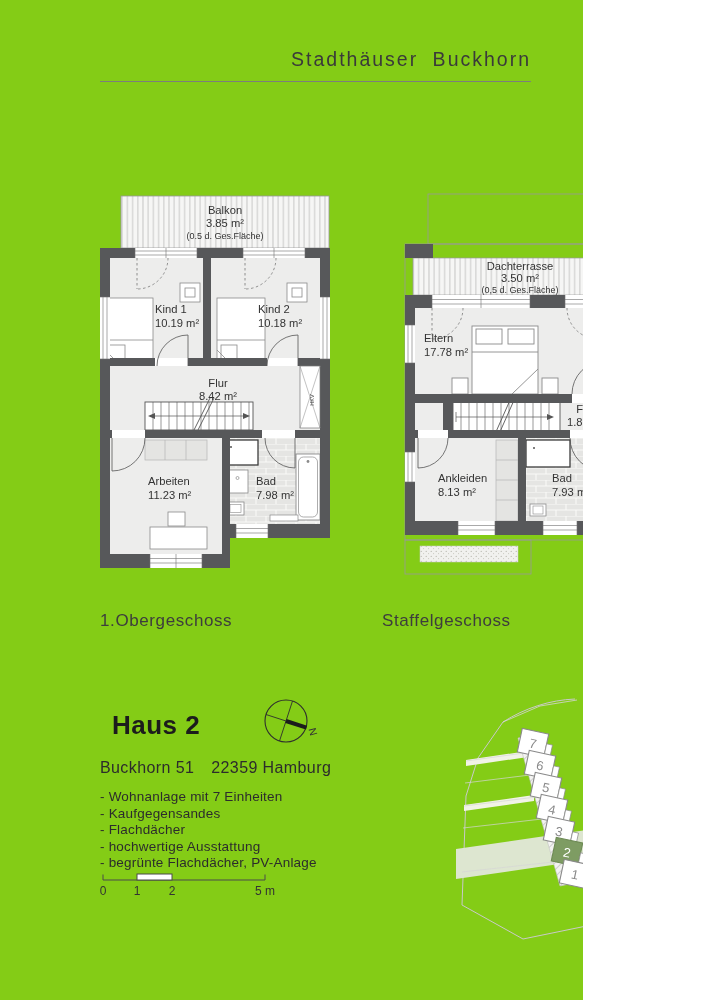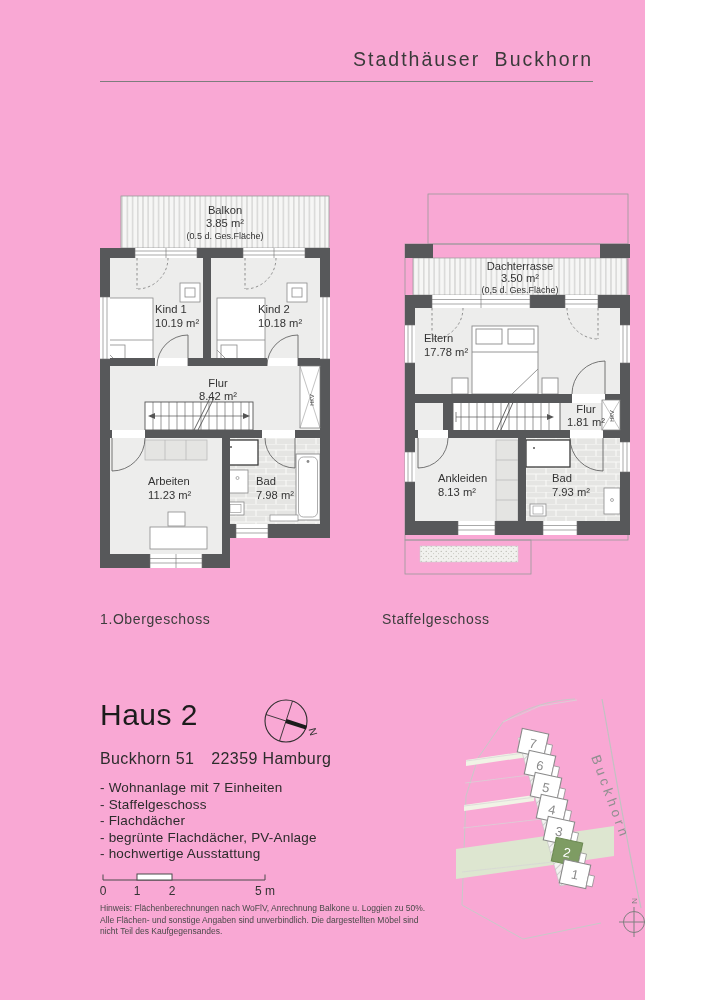--- a/index.html
+++ b/index.html
@@ -1,26 +1,26 @@
 <!DOCTYPE html>
 <html><head>
 <meta charset="utf-8">
 <style>
   html,body{margin:0;padding:0;background:#fff;}
-  .page{position:relative;width:645px;height:1000px;background:#f9a8d4;overflow:hidden;
+  .page{position:relative;width:583px;height:1000px;background:#84cc16;overflow:hidden;
         font-family:"Liberation Sans",sans-serif;color:#2e2e2e;}
   .header-title{position:absolute;top:48px;right:52px;font-size:19.5px;letter-spacing:2px;
         word-spacing:7px;color:#3a3a3a;font-weight:400;}
   .header-rule{position:absolute;top:81px;left:100px;right:52px;height:0;
         border-top:1.2px solid #7d7d7d;}
-  .caption{position:absolute;top:611px;font-size:14px;letter-spacing:.6px;color:#3d3d3d;text-align:center;}
+  .caption{position:absolute;top:611px;font-size:17px;letter-spacing:.6px;color:#3d3d3d;text-align:center;}
   .caption.left{left:100px;} .caption.right{left:382px;}
   .plans-svg{position:absolute;left:95px;top:190px;}
   .info{position:absolute;left:100px;top:698px;width:250px;}
-  .info h1{margin:0;font-size:30px;font-weight:400;color:#1c1c1c;letter-spacing:.5px;}
+  .info h1{margin:12px;font-size:26px;font-weight:700;color:#1c1c1c;letter-spacing:.5px;}
   .address{margin-top:18px;font-size:16px;color:#2c2c2c;letter-spacing:.4px;}
   .address .city{margin-left:17px;}
   .features{margin-top:12px;font-size:13.5px;line-height:16.5px;color:#2c2c2c;letter-spacing:.2px;}
   .compass-main{position:absolute;left:258px;top:694px;}
   .scalebar-svg{position:absolute;left:95px;top:868px;}
   .disclaimer{position:absolute;left:100px;top:903px;width:340px;font-size:8.5px;
         line-height:11.5px;color:#4a4a4a;}
   .site-svg{position:absolute;left:445px;top:688px;}
   svg text{font-family:"Liberation Sans",sans-serif;}
 </style>
@@ -343,24 +343,24 @@
   <div class="caption left">1.Obergeschoss</div>
   <div class="caption right">Staffelgeschoss</div>
 
   <div class="info">
     <h1>Haus 2</h1>
     <div class="address">
       <span>Buckhorn 51</span><span class="city">22359 Hamburg</span>
     </div>
     <div class="features">
       <div>- Wohnanlage mit 7 Einheiten</div>
-      <div>- Staffelgeschoss</div>
+      <div>- Kaufgegensandes</div>
       <div>- Flachdächer</div>
+      <div>- hochwertige Ausstattung</div>
       <div>- begrünte Flachdächer, PV-Anlage</div>
-      <div>- hochwertige Ausstattung</div>
     </div>
   </div>
 
   <svg class="compass-main" width="66" height="58" viewBox="0 0 66 58">
     <circle cx="28" cy="27" r="21" fill="none" stroke="#2e2e2e" stroke-width="1.1"></circle>
     <line x1="8" y1="20.5" x2="48" y2="33.5" stroke="#2e2e2e" stroke-width="0.9"></line>
     <line x1="34.5" y1="7" x2="21.5" y2="47" stroke="#2e2e2e" stroke-width="0.9"></line>
     <line x1="28" y1="27" x2="48.5" y2="33.7" stroke="#1c1c1c" stroke-width="4"></line>
     <text x="53" y="40" font-size="10.5" fill="#333" transform="rotate(75 55 36)">N</text>
   </svg>
@@ -369,25 +369,20 @@
     <line x1="8" y1="12" x2="170" y2="12" stroke="#4a4a4a" stroke-width="1"></line>
     <line x1="8" y1="6.5" x2="8" y2="12" stroke="#4a4a4a" stroke-width="1"></line>
     <line x1="170" y1="6.5" x2="170" y2="12" stroke="#4a4a4a" stroke-width="1"></line>
     <rect x="42" y="6" width="35" height="6" fill="#ffffff" stroke="#4a4a4a" stroke-width="1"></rect>
     <text x="8" y="27" font-size="12" fill="#333" text-anchor="middle">0</text>
     <text x="42" y="27" font-size="12" fill="#333" text-anchor="middle">1</text>
     <text x="77" y="27" font-size="12" fill="#333" text-anchor="middle">2</text>
     <text x="170" y="27" font-size="12" fill="#333" text-anchor="middle">5 m</text>
   </svg>
 
-  <div class="disclaimer">
-    <div>Hinweis:  Flächenberechnungen nach WoFlV,  Anrechnung Balkone u. Loggien zu 50%.</div>
-    <div>Alle Flächen- und sonstige Angaben sind unverbindlich. Die dargestellten Möbel sind</div>
-    <div>nicht Teil des Kaufgegensandes.</div>
-  </div>
 
   <svg class="site-svg" width="262" height="262" viewBox="445 688 262 262">
     <defs>
       <pattern id="hatchD" width="5" height="5" patternUnits="userSpaceOnUse" patternTransform="rotate(45)">
         <rect width="5" height="5" fill="#f3f3f1"></rect>
         <line x1="2.5" y1="0" x2="2.5" y2="5" stroke="#bdbdbd" stroke-width="0.7"></line>
       </pattern>
     </defs>
 
     <path d="M575,699 C550,700 525,708 503,722 L478,758 L466,796 L462,905 L523,939 L601,923" fill="none" stroke="#c9c9c9" stroke-width="1"></path>

